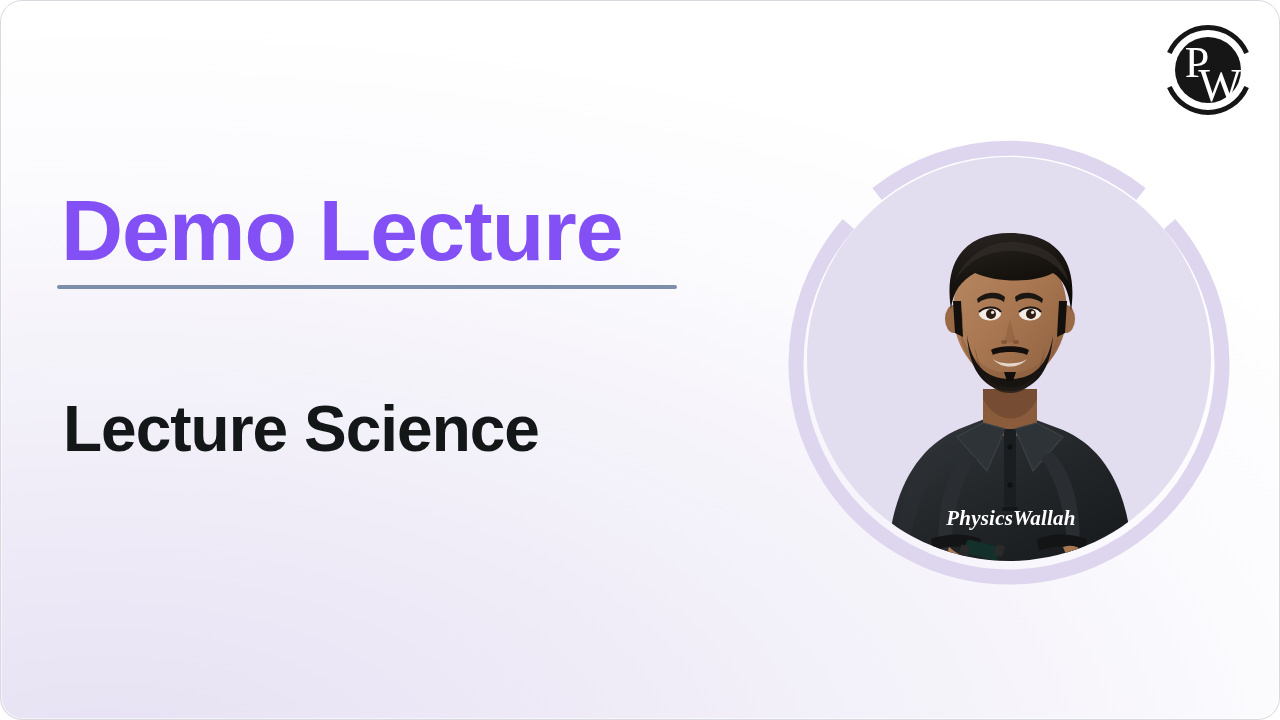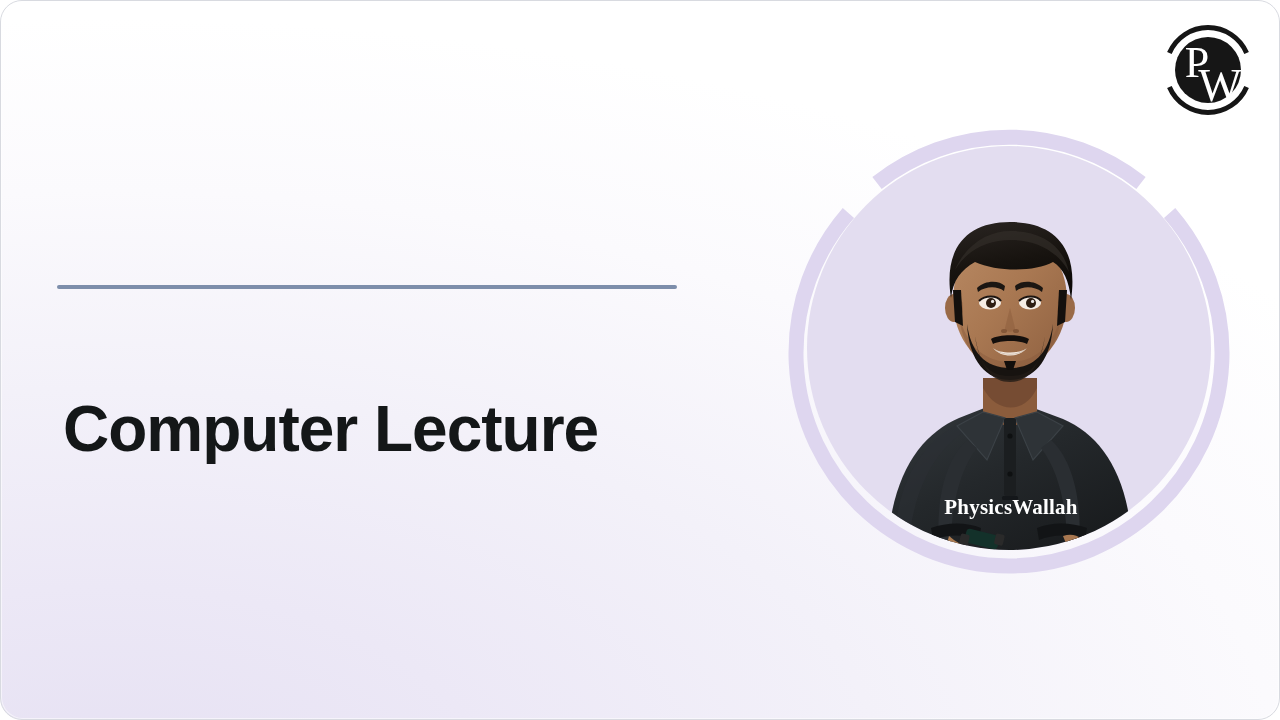--- a/index.html
+++ b/index.html
@@ -46,21 +46,21 @@
   }
   #presenter{
     position:absolute;left:170px;top:612px;
     font-size:56px;font-weight:400;letter-spacing:0px;
     line-height:1;white-space:nowrap;
     color:#757679;
   }
 
   
   #portrait{
-    position:absolute;left:790px;top:129px;width:436px;height:436px;
+    position:absolute;left:790px;top:140px;width:436px;height:436px;font-style:italic;
   }
   #portrait-ring{
     position:absolute;left:-10px;top:-10px;width:456px;height:456px;
   }
   #portrait-disc{
     position:absolute;left:16px;top:16px;width:404px;height:404px;
     border-radius:50%;
     background:#e3ddf0;
   }
   #portrait-photo{
@@ -73,24 +73,25 @@
   #pw-logo{position:absolute;left:1152px;top:14px;width:110px;height:110px;}
   #pw-logo svg{display:block;}
 </style>
 </head>
 <body>
 
 <div id="slide">
 
   <div id="text-block">
 
+    <div id="title">Demo Lecture</div>
 
     <div id="title-rule"></div>
 
-    <div id="subject">Computer Lecture</div>
+    <div id="subject">Lecture Science</div>
 
   </div>
 
   <div id="portrait">
 
     <div id="portrait-ring">
       <svg width="456" height="456" viewBox="0 0 456 456" aria-hidden="true">
 
         <path d="M 388.6 93.0
                  A 213 213 0 1 1 67.4 93.0" fill="none" stroke="#ded6ef" stroke-width="15" stroke-linecap="butt"></path>

